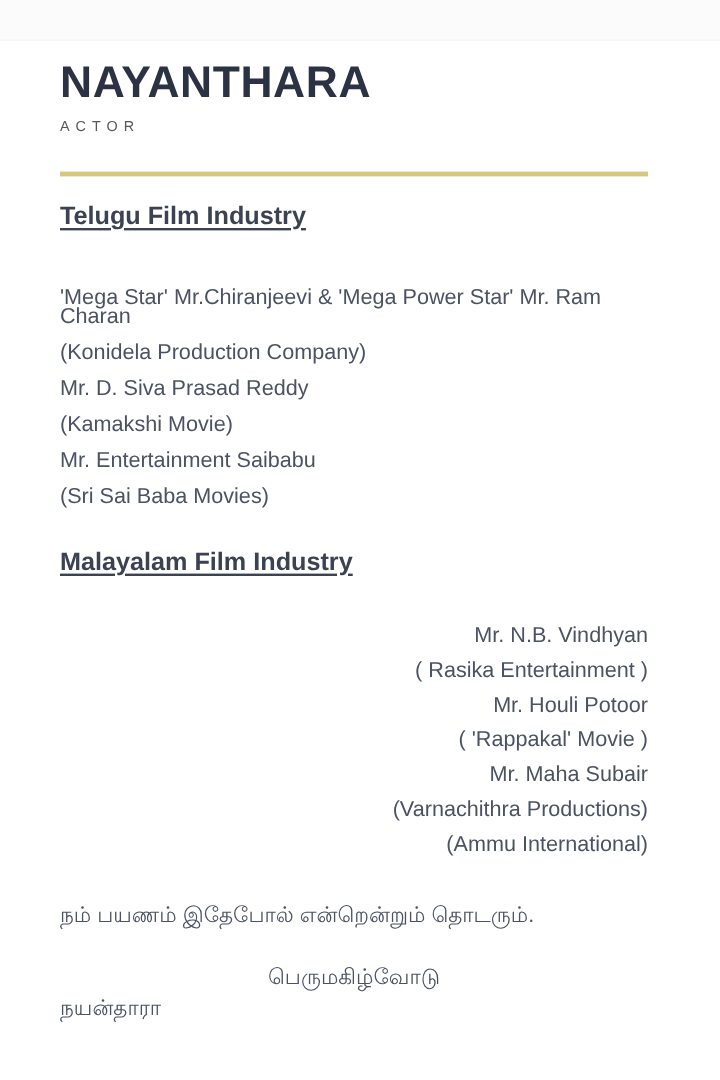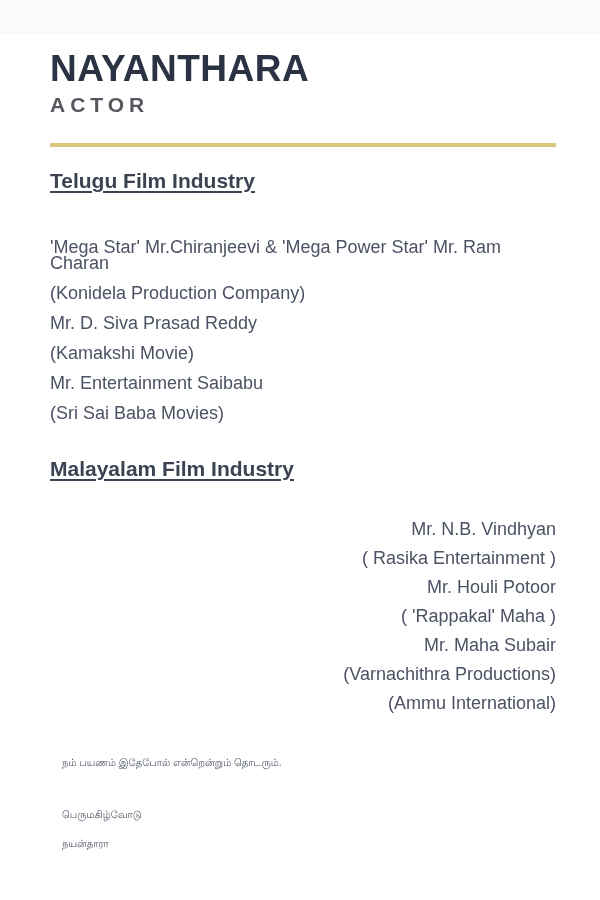--- a/index.html
+++ b/index.html
@@ -18,36 +18,36 @@
     background: #ffffff;
     font-family: "Liberation Sans", "DejaVu Sans", sans-serif;
     overflow: hidden;
   }
   .top-band {
     height: 34px;
     background: #fbfbfc;
     border-bottom: 1px solid #f3f4f5;
   }
   .page {
-    padding: 16px 44px 0 50px;
+    padding: 16px 60px 0 50px;
   }
   h1.doc-title {
     margin: 0;
     font-size: 37px;
     line-height: 38px;
     font-weight: 800;
     letter-spacing: 0.5px;
     color: var(--title);
   }
   .role {
     margin-top: 9px;
-    font-size: 21px;
+    font-size: 12px;
     line-height: 16px;
     letter-spacing: 5px;
-    font-weight: 700;
+    font-weight: 400;
     color: var(--muted);
   }
   .divider {
     border: none;
     height: 4px;
     background: var(--accent);
     margin: 30px 0 0 0;
     width: 100%;
   }
   h2.section-title {
@@ -65,26 +65,26 @@
     font-size: 18px;
     line-height: 16px;
     font-weight: 400;
     color: var(--body);
   }
   .section-malayalam h2.section-title { margin-top: 40px; }
   .section-malayalam .entries { margin-top: 44px; text-align: right; }
   .section-malayalam .entries p { margin-bottom: 13px; }
   .closing { margin-top: 43px; }
   .closing p {
-    margin: 12px;
-    font-size: 10px;
+    margin: 0;
+    font-size: 18px;
     line-height: 17px;
     color: var(--body);
   }
-  .closing .signoff { margin-top: 35px; }
+  .closing .signoff { margin-top: 35px; text-align: center; }
   .closing .signature { margin-top: 9px; }
 </style>
 </head>
 <body>
 
 <div class="top-band"></div>
 
 <div class="page">
 
   <header>
@@ -105,21 +105,21 @@
       <p>(Sri Sai Baba Movies)</p>
     </div>
   </section>
 
   <section class="section-malayalam">
     <h2 class="section-title">Malayalam Film Industry</h2>
     <div class="entries">
       <p>Mr. N.B. Vindhyan</p>
       <p>( Rasika Entertainment )</p>
       <p>Mr. Houli Potoor</p>
-      <p>( 'Rappakal' Maha )</p>
+      <p>( 'Rappakal' Movie )</p>
       <p>Mr. Maha Subair</p>
       <p>(Varnachithra Productions)</p>
       <p>(Ammu International)</p>
     </div>
   </section>
 
   <div class="closing">
     <p class="message">நம் பயணம் இதேபோல் என்றென்றும் தொடரும்.</p>
     <p class="signoff">பெருமகிழ்வோடு</p>
     <p class="signature">நயன்தாரா</p>

